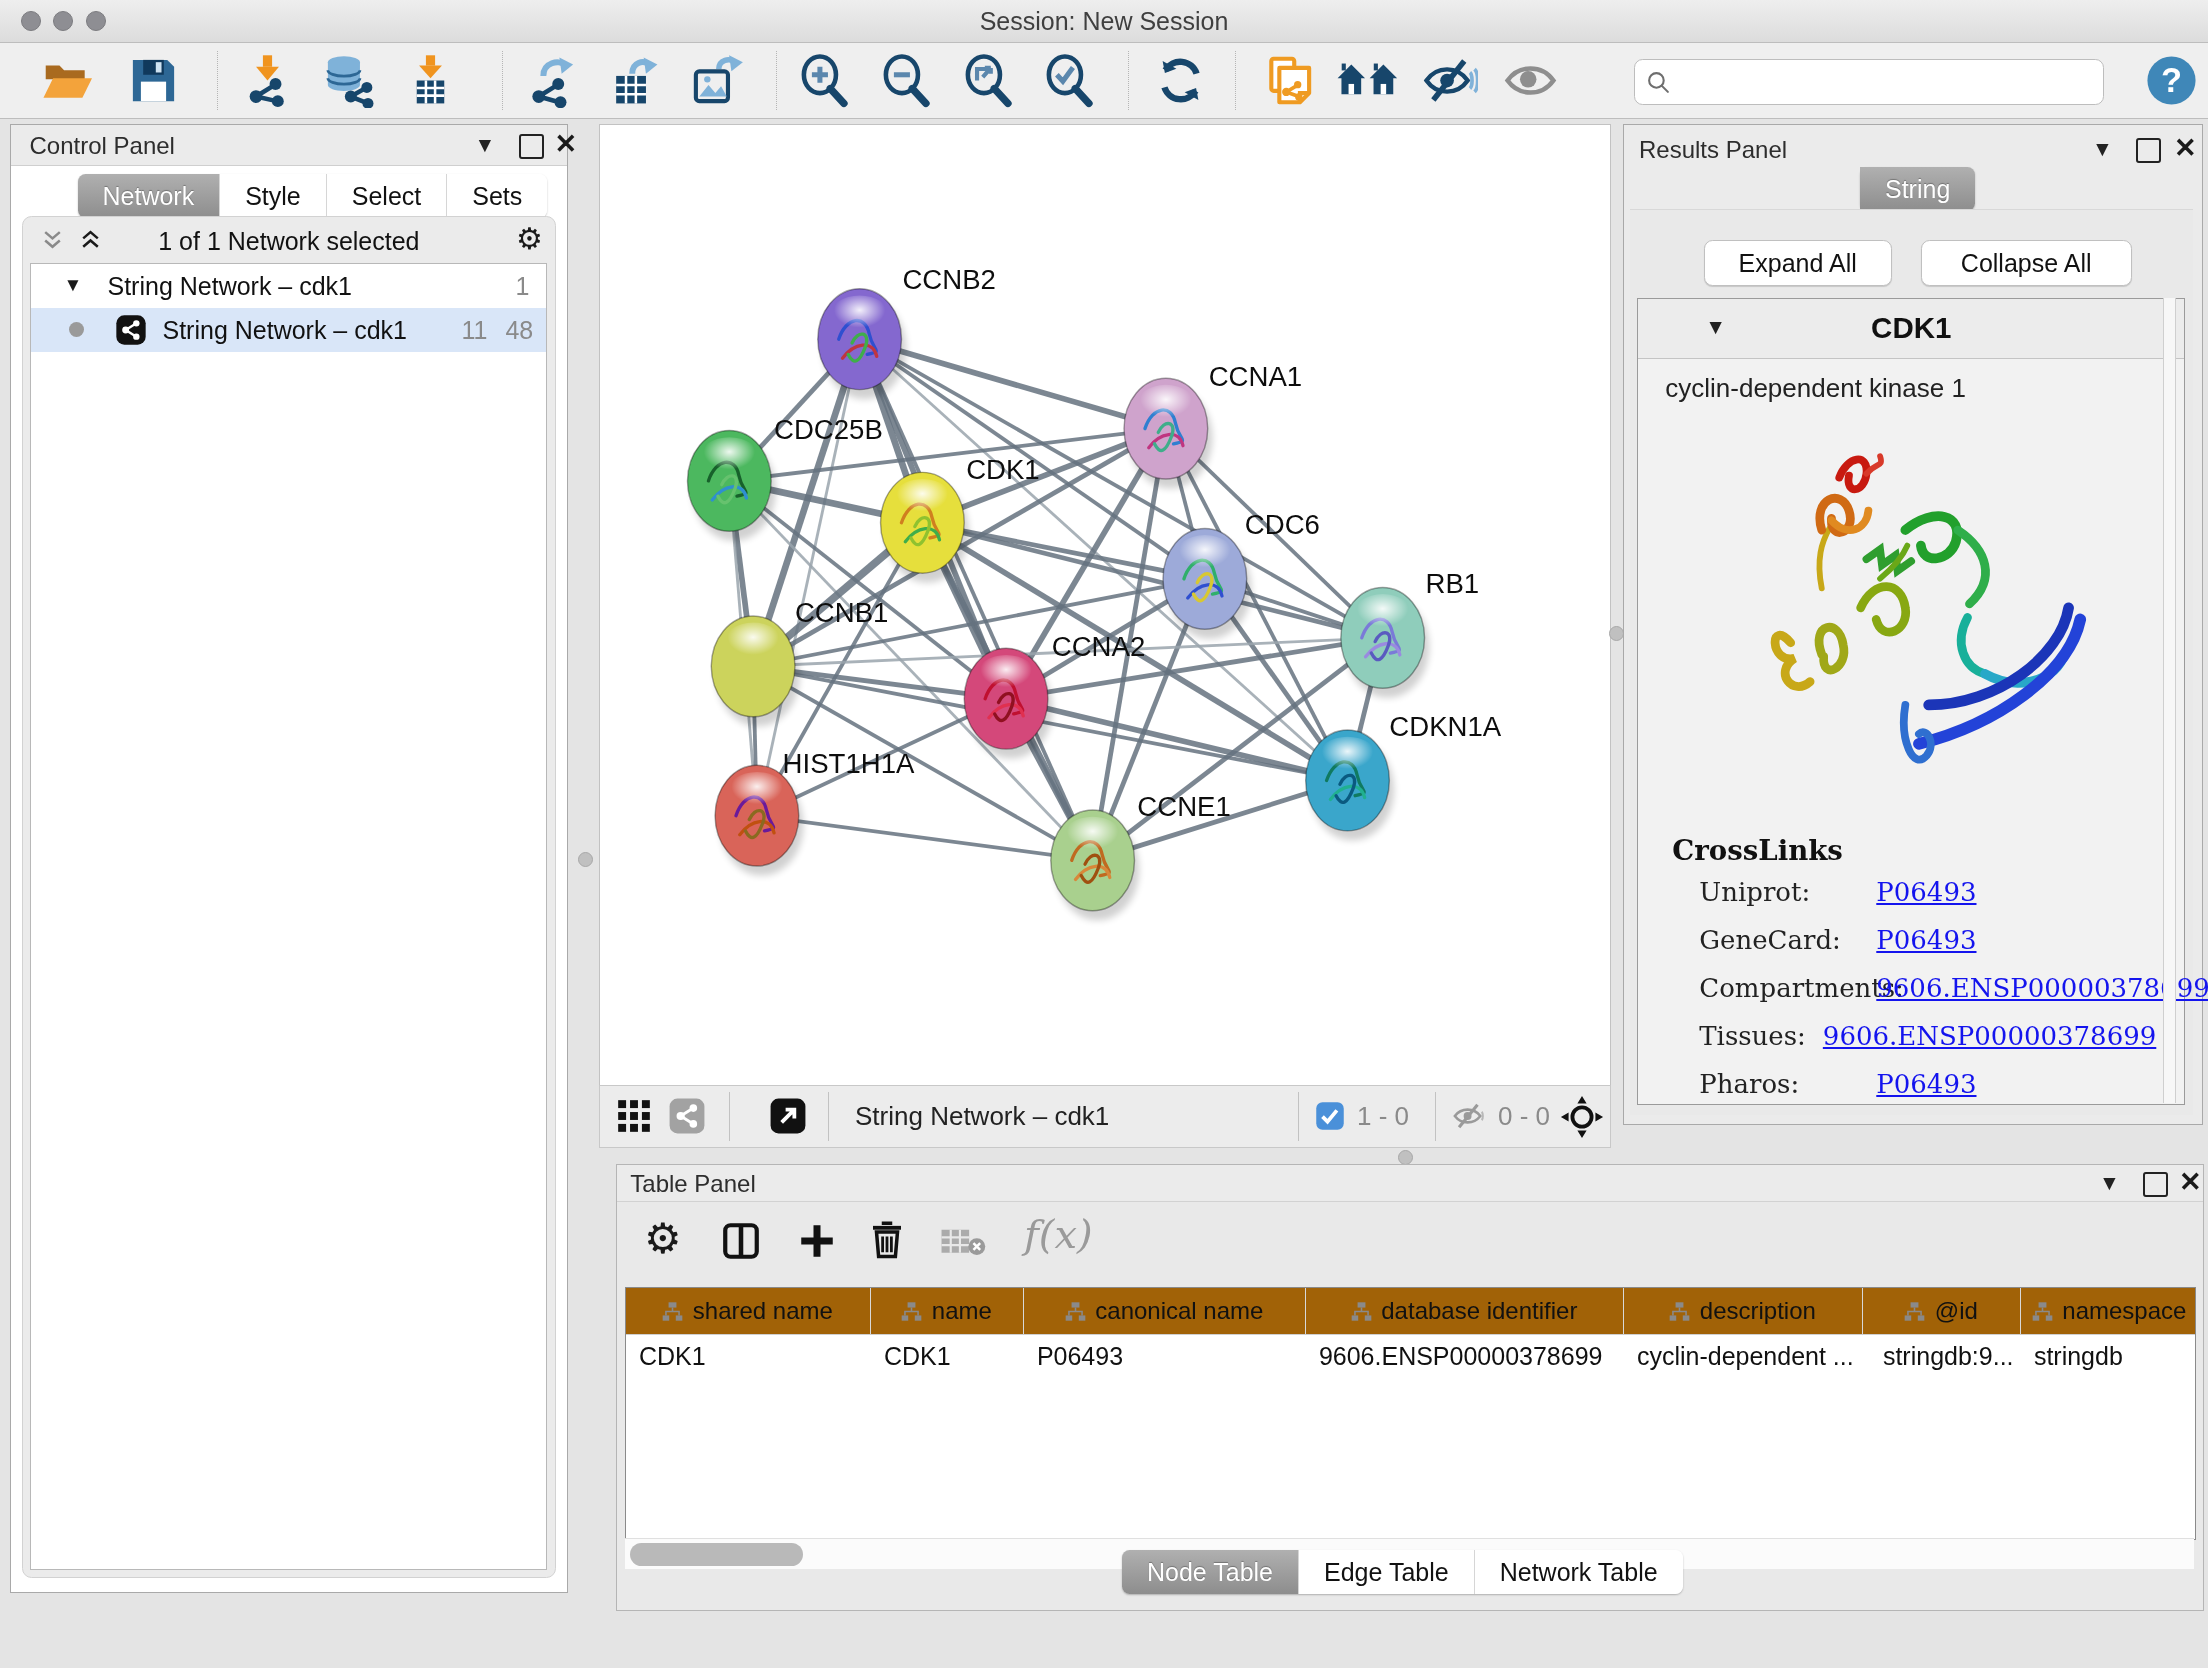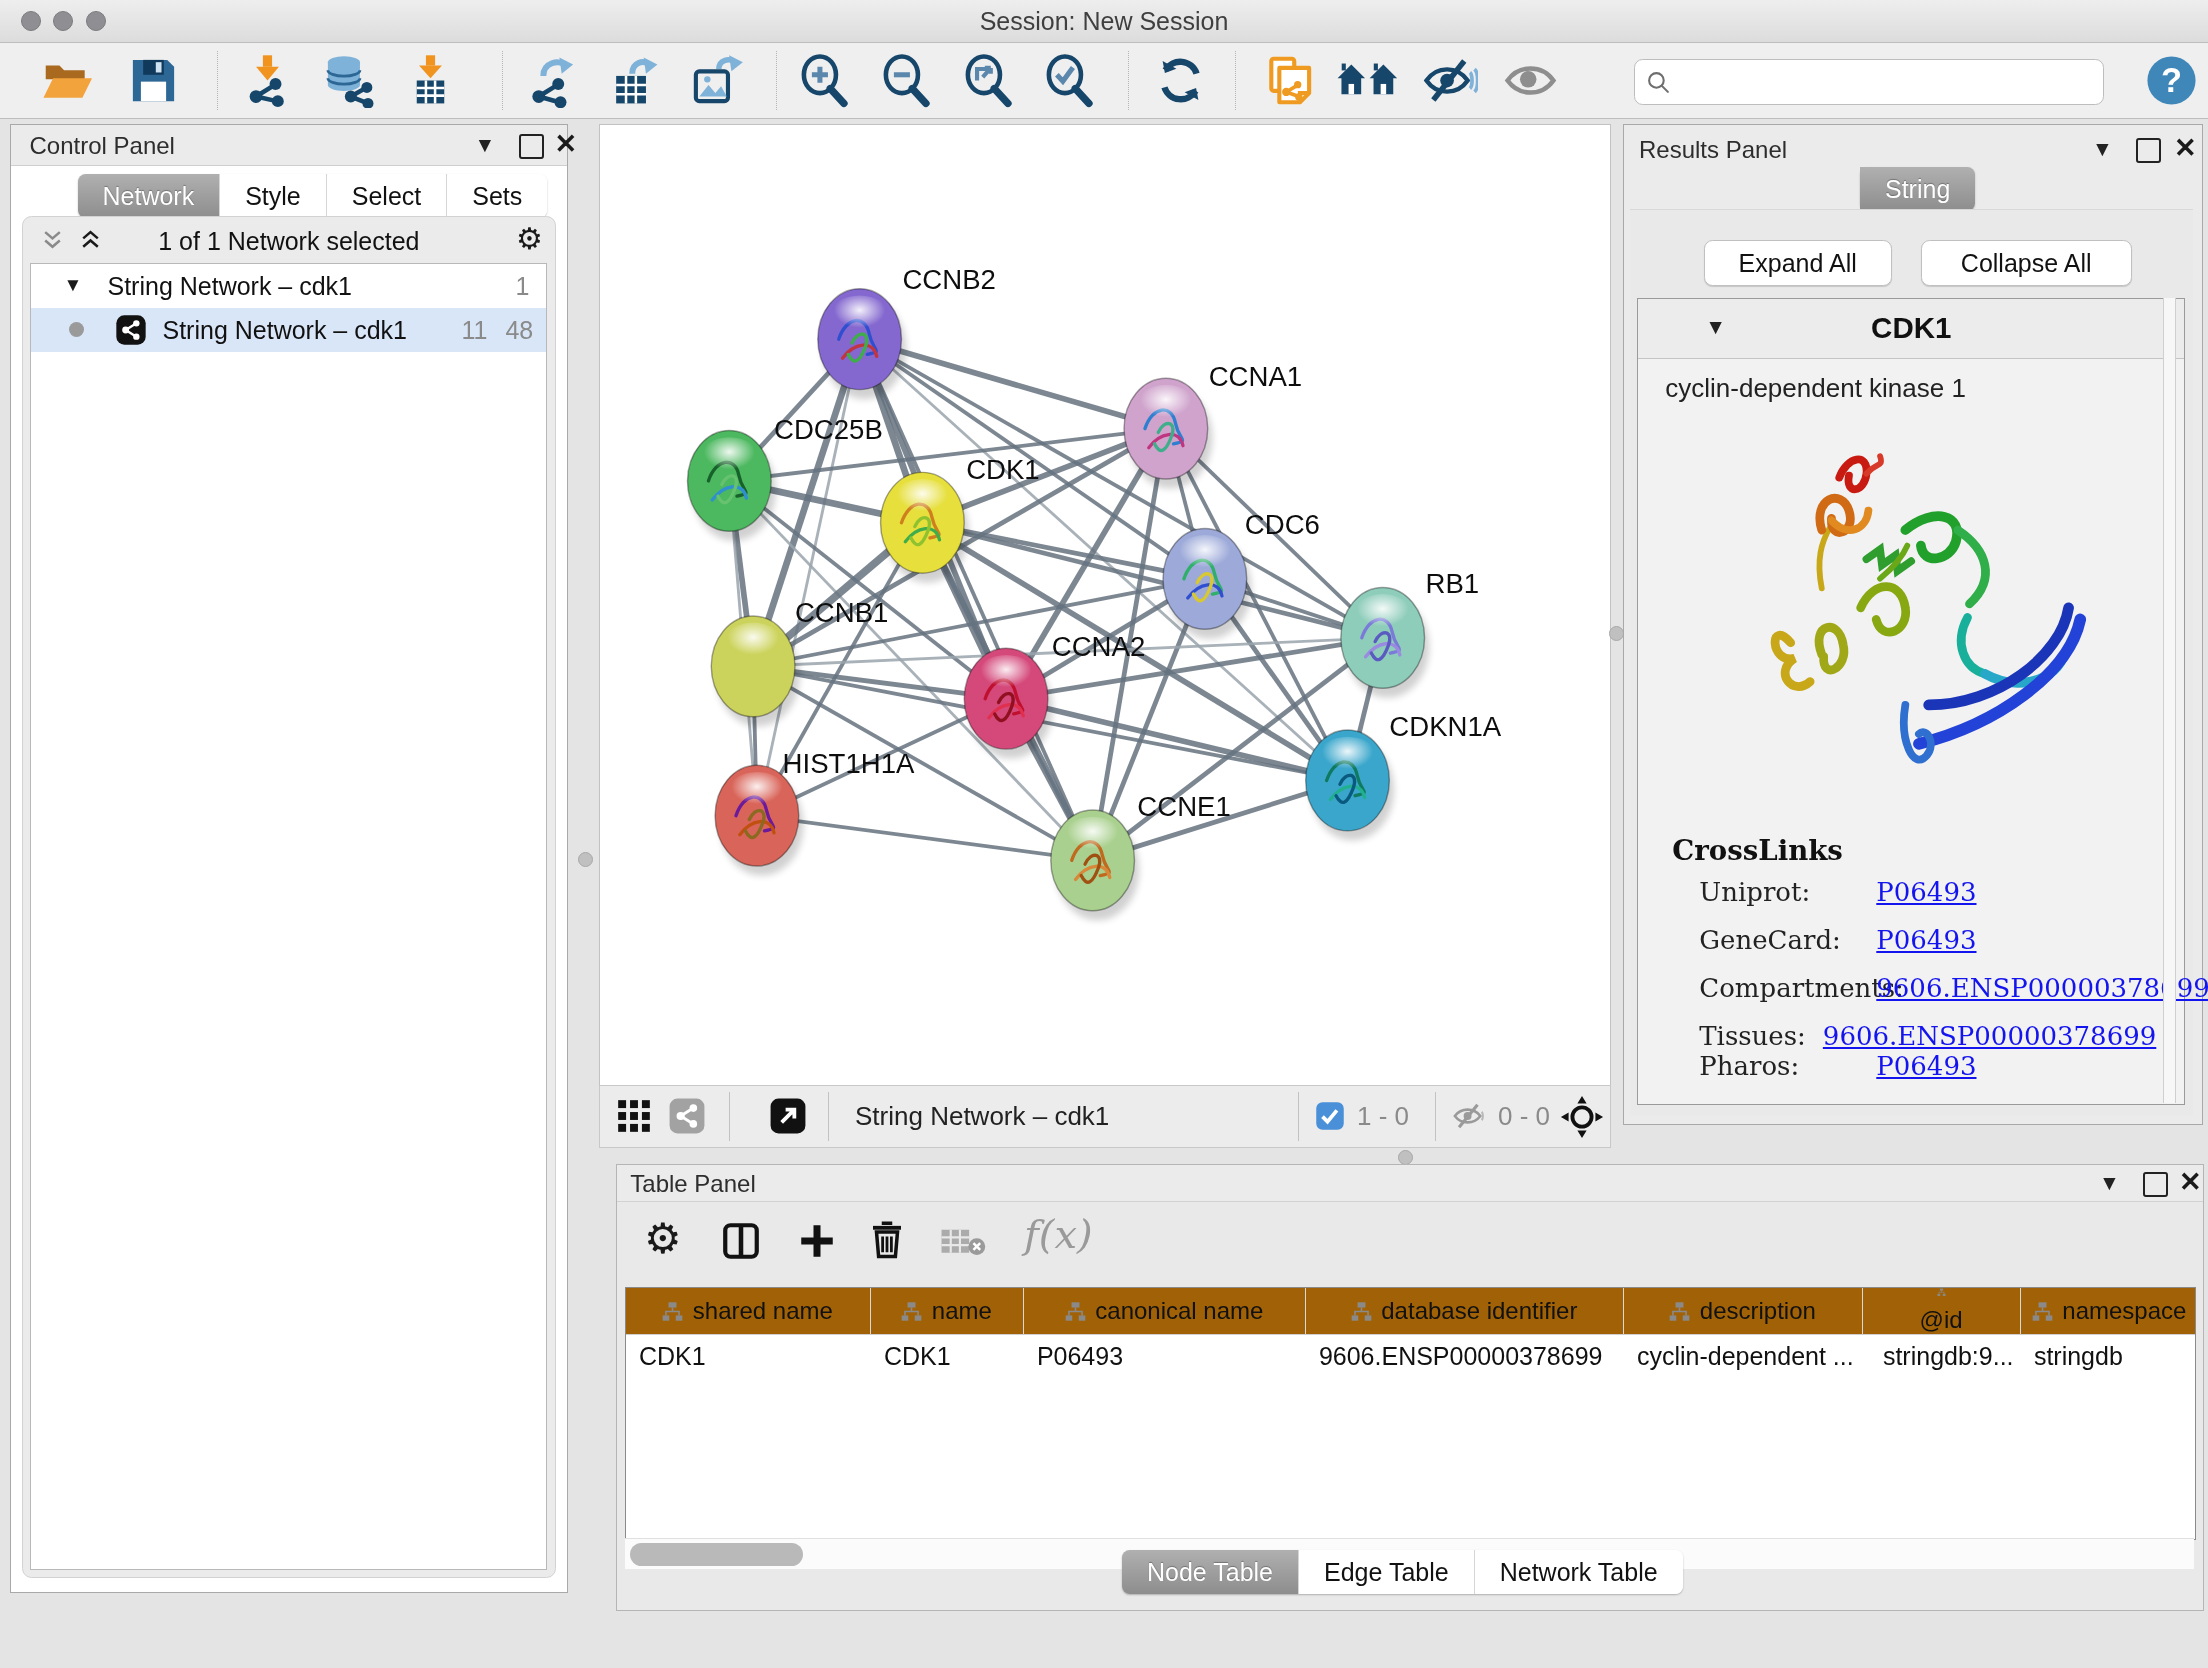--- a/index.html
+++ b/index.html
@@ -600,21 +600,21 @@
               <span class="serif xl-link">P06493</span>
             </div>
             <div style="display: flex; margin-bottom: 18px;">
               <span class="serif xl-label" style="width: 177px;">GeneCard:</span>
               <span class="serif xl-link">P06493</span>
             </div>
             <div style="display: flex; margin-bottom: 18px;">
               <span class="serif xl-label" style="width: 177px;">Compartments:</span>
               <span class="serif xl-link">9606.ENSP00000378699</span>
             </div>
-            <div style="display: flex; ">
+            <div style="display: flex; margin-bottom: 18px;">
               <span class="serif xl-label" style="width: 177px;">Tissues:</span>
               <span class="serif xl-link">9606.ENSP00000378699</span>
             </div>
             <div style="display: flex; margin-bottom: 18px;">
               <span class="serif xl-label" style="width: 177px;">Pharos:</span>
               <span class="serif xl-link">P06493</span>
             </div>
           </div>
       </div>
       <div id="rp-scroll" class="abs"></div>
@@ -691,21 +691,21 @@
           </div>
           <div class="tp-col" style="width: 239px;">
             <svg width="21" height="21" viewBox="0 0 16 16">
               <rect x="5" y="1" width="6" height="4" fill="#8a8a8a"></rect>
               <path d="M8 5v3M3 11V8h10v3" stroke="#8a8a8a" stroke-width="1.2" fill="none"></path>
               <rect x="0.5" y="11" width="5" height="4" fill="#8a8a8a"></rect>
               <rect x="10.5" y="11" width="5" height="4" fill="#8a8a8a"></rect>
             </svg>
             <span>description</span>
           </div>
-          <div class="tp-col" style="width: 158px; flex-direction: column;">
+          <div class="tp-col" style="width: 158px;">
             <svg width="21" height="21" viewBox="0 0 16 16">
               <rect x="5" y="1" width="6" height="4" fill="#8a8a8a"></rect>
               <path d="M8 5v3M3 11V8h10v3" stroke="#8a8a8a" stroke-width="1.2" fill="none"></path>
               <rect x="0.5" y="11" width="5" height="4" fill="#8a8a8a"></rect>
               <rect x="10.5" y="11" width="5" height="4" fill="#8a8a8a"></rect>
             </svg>
             <span>@id</span>
           </div>
           <div class="tp-col" style="width: 178px;">
             <svg width="21" height="21" viewBox="0 0 16 16">

